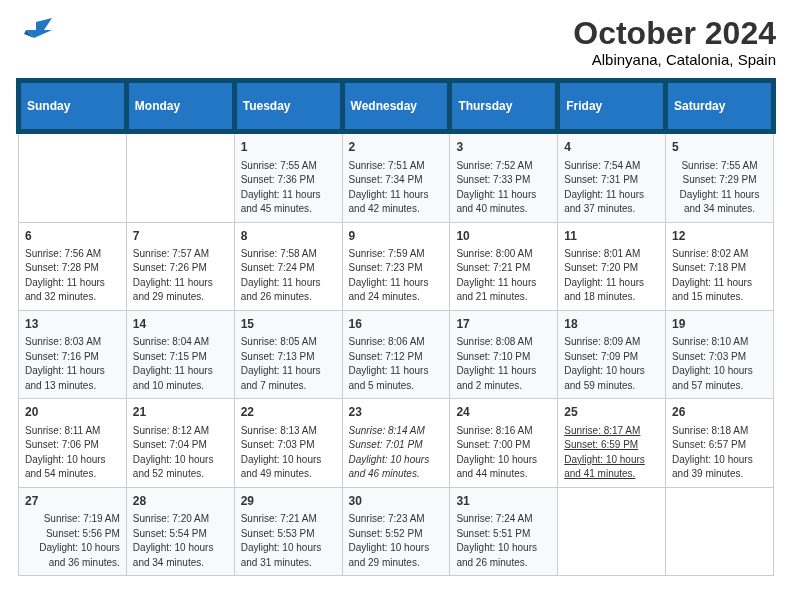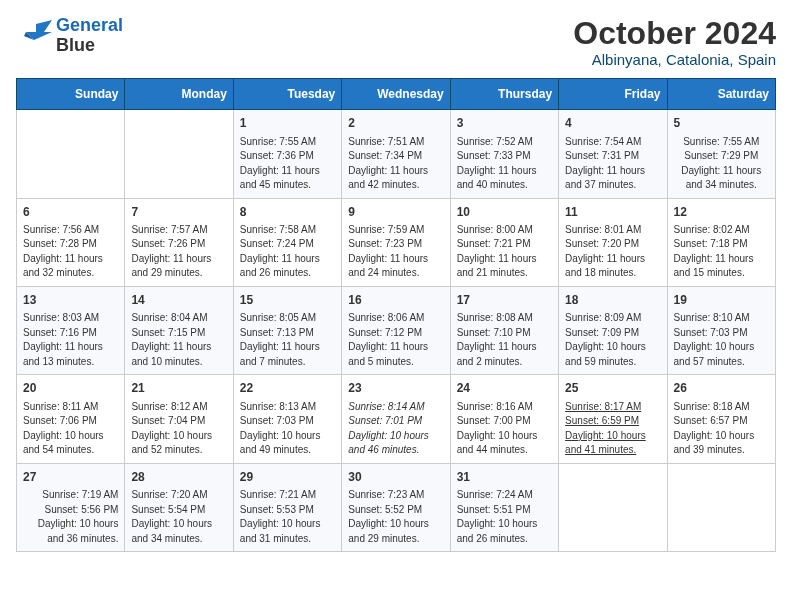--- a/index.html
+++ b/index.html
@@ -38,35 +38,35 @@
       text-align: right;
     }
     .title-block h1 {
       font-size: 32px;
       font-weight: bold;
       color: #333;
       line-height: 1.1;
     }
     .title-block h2 {
       font-size: 15px;
-      color: #0c4a6e;
+      color: #000000;
       font-weight: normal;
     }
     table {
       width: 100%;
       border-collapse: collapse;
       font-size: 10.5px;
     }
     thead tr th {
       background-color: #2276c3;
       color: #fff;
-      text-align: right;
-      padding: 8px 6px;
+      text-align: left;
+      padding: 16px 6px;
       font-size: 12px;
-      border: 1px solid #0c4a6e;
+      border: 5px solid #0c4a6e;
     }
     tbody tr td {
       border: 1px solid #ccc;
       vertical-align: top;
       padding: 5px 6px;
       width: calc(100% / 7);
       min-height: 80px;
       background: #fff;
       color: #333;
       line-height: 1.45;
@@ -90,26 +90,20 @@
   </style>
 </head>
 <body>
 
 <div class="header">
   <div class="logo">
     <svg class="logo-bird" viewBox="0 0 36 36" xmlns="http://www.w3.org/2000/svg">
       <polygon points="20,6 36,2 28,14 36,14 18,22 10,14 20,14" fill="#2276c3"></polygon>
       <polygon points="10,14 18,22 8,18" fill="#1a5fa0"></polygon>
     </svg>
-    <div>
-      <div class="logo-text">
-        <span>General</span><br>
-        <span style="color:#333;">Blue</span>
-      </div>
-    </div>
   </div>
   <div class="title-block">
     <h1>October 2024</h1>
     <h2>Albinyana, Catalonia, Spain</h2>
   </div>
 </div>
 
 <table>
   <thead>
     <tr id="col-headers">

